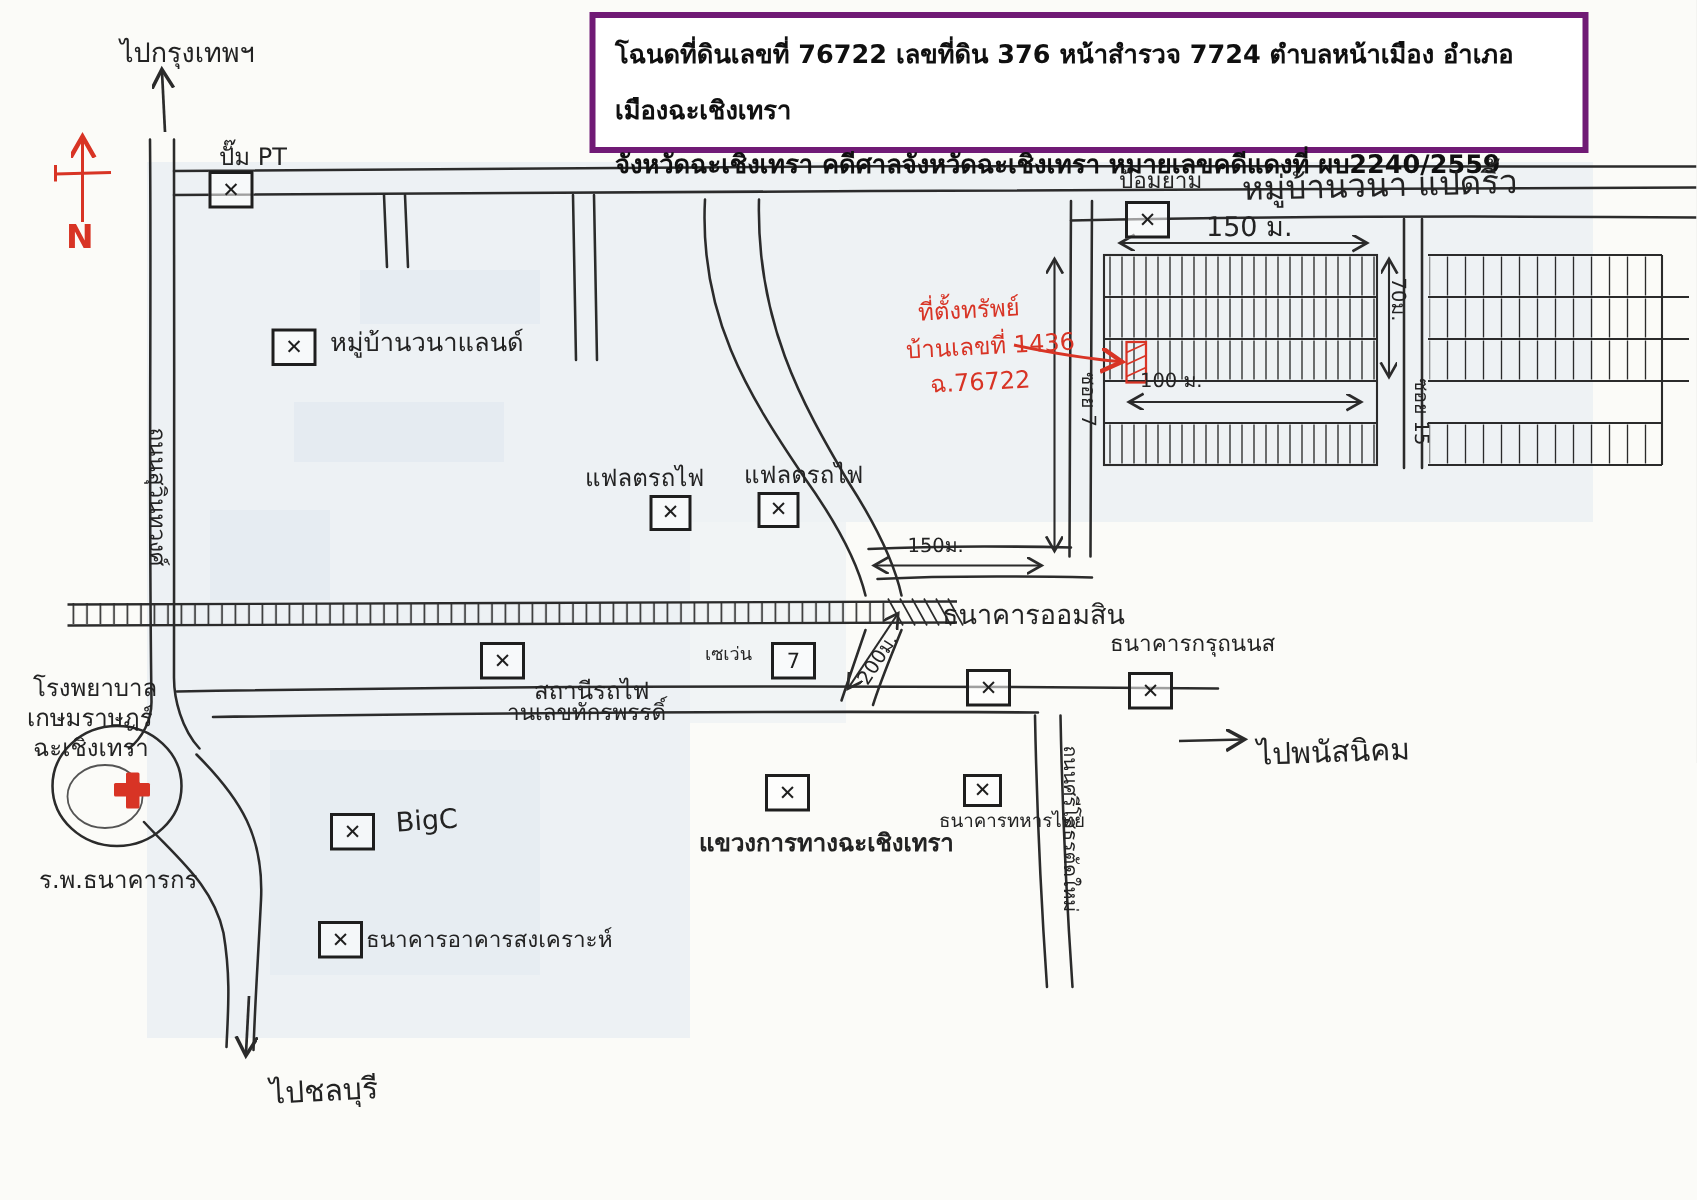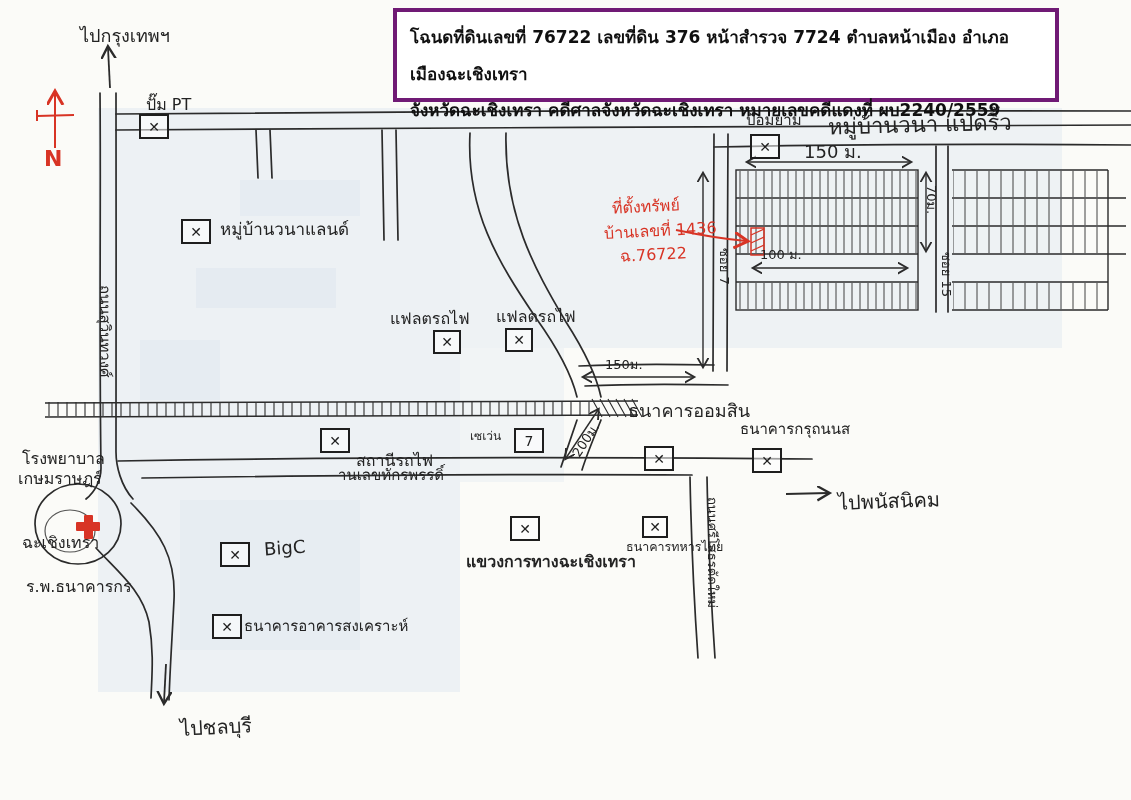--- a/index.html
+++ b/index.html
@@ -162,21 +162,21 @@
   <div class="label" style="left:746px;top:112px;font-size:15px;">ป้อมยาม</div>
   <div class="label" style="left:828px;top:112px;font-size:22px;transform:rotate(-1.5deg);">หมู่บ้านวนา แปดริ้ว</div>
   <div class="label" style="left:390px;top:310px;font-size:16px;">แฟลตรถไฟ</div>
   <div class="label" style="left:496px;top:308px;font-size:16px;">แฟลตรถไฟ</div>
   <div class="label" style="left:356px;top:432px;font-size:16px;margin-top:20px;">สถานีรถไฟ</div>
   <div class="label" style="left:470px;top:430px;font-size:12px;">เซเว่น</div>
   <div class="label" style="left:628px;top:401px;font-size:18px;">ธนาคารออมสิน</div>
   <div class="label" style="left:740px;top:421px;font-size:15px;">ธนาคารกรุถนนส</div>
   <div class="label" style="left:22px;top:450px;font-size:16px;">โรงพยาบาล</div>
   <div class="label" style="left:18px;top:470px;font-size:16px;text-align:right;">เกษมราษฎร์</div>
-  <div class="label" style="left:22px;top:490px;font-size:16px;margin-top:44px;">ฉะเชิงเทรา</div>
+  <div class="label" style="left:22px;top:490px;font-size:16px;">ฉะเชิงเทรา</div>
   <div class="label" style="left:26px;top:578px;font-size:16px;">ร.พ.ธนาคารกร</div>
   <div class="label" style="left:264px;top:538px;font-size:18px;transform:rotate(-4deg);">BigC</div>
   <div class="label" style="left:466px;top:553px;font-size:16px;font-weight:bold;">แขวงการทางฉะเชิงเทรา</div>
   <div class="label" style="left:626px;top:540px;font-size:12.5px;">ธนาคารทหารไทย</div>
   <div class="label" style="left:244px;top:618px;font-size:15px;text-align:right;">ธนาคารอาคารสงเคราะห์</div>
 
   <div class="label red" style="left:612px;top:198px;font-size:16px;transform:rotate(-3deg);">ที่ตั้งทรัพย์</div>
   <div class="label red" style="left:604px;top:222px;font-size:16px;transform:rotate(-3deg);">บ้านเลขที่ 1436</div>
   <div class="label red" style="left:620px;top:246px;font-size:16px;transform:rotate(-3deg);">ฉ.76722</div>
 

